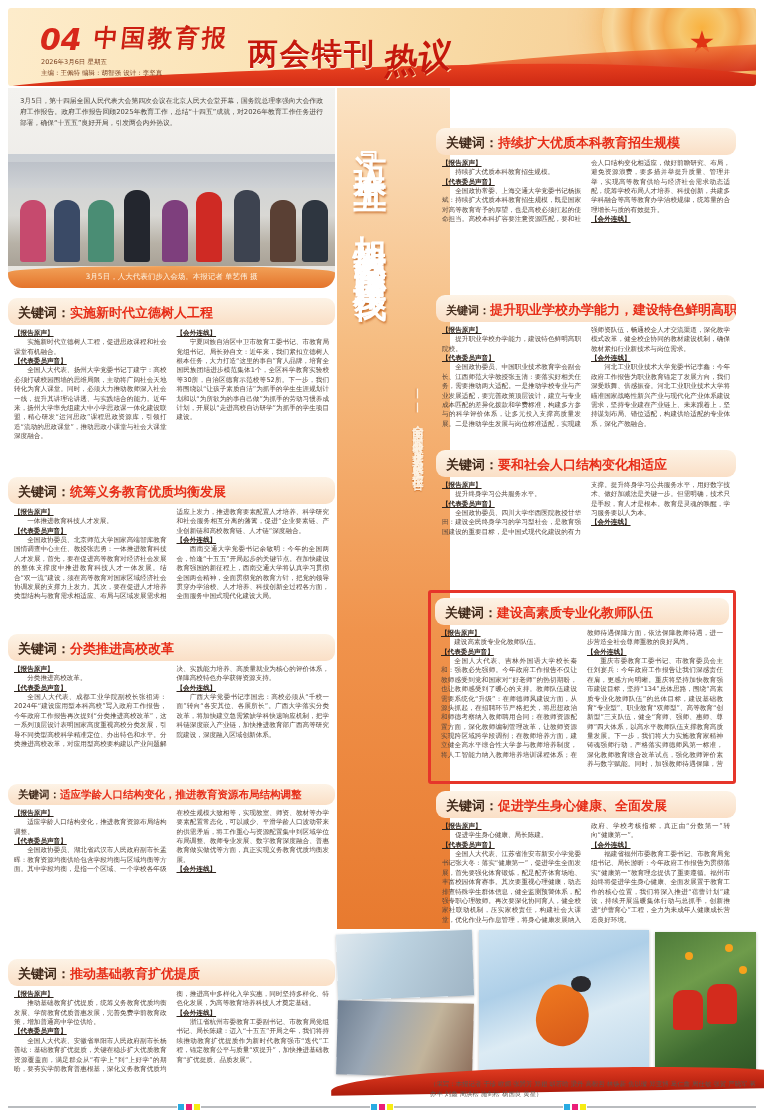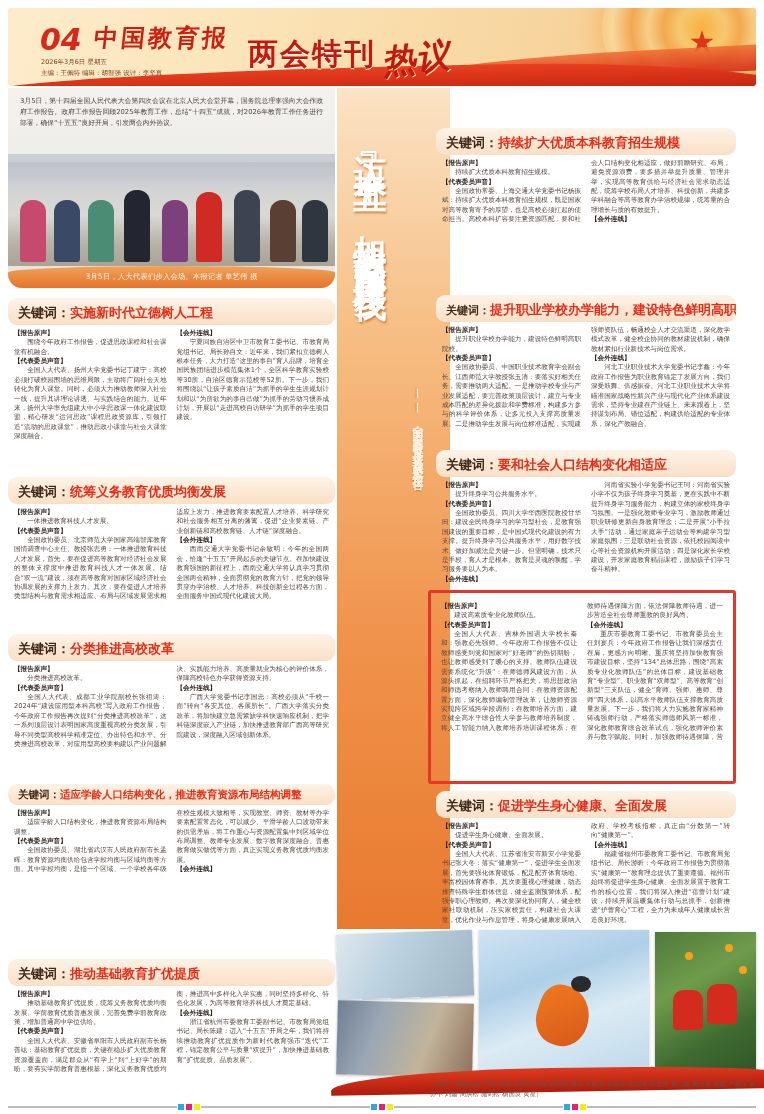--- a/index.html
+++ b/index.html
@@ -26,21 +26,21 @@
     box-shadow:0 0 30px rgba(243,150,40,.55);}
   .emblem .star{position:absolute;left:50%;top:58%;transform:translate(-50%,-50%);font-size:30px;color:#e03414;}
   
   .art{margin-bottom:7px;overflow:hidden;}
   .kwbar{background:linear-gradient(180deg,#fdf3e6,#fadfc6);border-radius:9px;padding:4px 10px 3px 10px;
     white-space:nowrap;overflow:hidden;}
   .kw{font-size:13px;font-weight:bold;color:#40291a;}
   .kwt{font-size:13px;font-weight:bold;color:#e72d18;}
   .abody{margin-top:4px;padding:0 6px;column-count:2;column-gap:10px;
     font-size:6.6px;line-height:1.42;color:#54453c;text-align:justify;height:calc(100% - 30px);}
-  .lab{display:block;font-weight:bold;color:#2f241c;}
+  .lab{display:block;font-weight:bold;color:#2f241c;text-decoration:underline;}
   .txt{display:block;text-indent:2em;}
   
   .col-left{position:absolute;left:8px;top:88px;width:327px;}
   .photo-wrap{position:relative;width:327px;height:200px;margin-bottom:10px;
     background:linear-gradient(#f3f2ef,#e7e4df);border-radius:0 0 14px 14px;overflow:hidden;}
   .photo-intro{padding:8px 12px 4px 12px;font-size:6.8px;line-height:1.6;color:#4c463f;text-align:justify;}
   .photo-scene{position:absolute;left:0;top:66px;width:327px;height:112px;
     background:linear-gradient(#c9ced4 0%,#d9d8d4 55%,#b7b1a6 80%,#a9a297 100%);}
   .hall{position:absolute;left:0;top:8px;width:327px;height:26px;
     background:linear-gradient(#b9bec6,#cfd2d6);opacity:.8;}
@@ -127,21 +127,21 @@
         <span>3月5日，人大代表们步入会场。本报记者 单艺伟 摄</span>
       </div>
     </div>
 
     <section class="art" style="height:172px">
       <div class="kwbar">
         <span class="kw">关键词：</span><span class="kwt">实施新时代立德树人工程</span>
       </div>
       <div class="abody">
         <span class="lab">【报告原声】</span>
-        <span class="txt">围绕今年政府工作报告，促进思政课程和社会课堂有机融合。</span>
+        <span class="txt">实施新时代立德树人工程，促进思政课程和社会课堂有机融合。</span>
         <span class="lab">【代表委员声音】</span>
         <span class="txt">全国人大代表、扬州大学党委书记丁建宁：高校必须打破校园围墙的思维局限，主动将广阔社会天地转化为育人课堂。同时，必须大力推动教师深入社会一线，提升其讲理论讲透、与实践结合的能力。近年来，扬州大学率先组建大中小学思政课一体化建设联盟，精心研发“运河思政”课程思政资源库，引领打造“流动的思政课堂”，推动思政小课堂与社会大课堂深度融合。</span>
         <span class="lab">【会外连线】</span>
         <span class="txt">宁夏回族自治区中卫市教育工委书记、市教育局党组书记、局长孙自文：近年来，我们紧扣立德树人根本任务，大力打造“这里的事自”育人品牌，培育全国民族团结进步模范集体1个，全区科学教育实验校等30所，自治区德育示范校等52所。下一步，我们将围绕以“让孩子素质自洁”为抓手的学生生涯规划计划和以“为所欲为的事自己做”为抓手的劳动习惯养成计划，开展以“走进高校自访研学”为抓手的学生项目建设。</span>
       </div>
     </section>
 
     <section class="art" style="height:150px">
       <div class="kwbar">
         <span class="kw">关键词：</span><span class="kwt">统筹义务教育优质均衡发展</span>
@@ -235,42 +235,44 @@
     <section class="art" style="height:133px">
       <div class="kwbar">
         <span class="kw">关键词：</span><span class="kwt">要和社会人口结构变化相适应</span>
       </div>
       <div class="abody">
         <span class="lab">【报告原声】</span>
         <span class="txt">提升终身学习公共服务水平。</span>
         <span class="lab">【代表委员声音】</span>
         <span class="txt">全国政协委员、四川大学华西医院教授甘华田：建设全民终身学习的学习型社会，是教育强国建设的重要目标，是中国式现代化建设的有力支撑。提升终身学习公共服务水平，用好数字技术、做好加减法是关键一步。但需明确，技术只是手段，育人才是根本。教育是灵魂的唤醒，学习服务要以人为本。</span>
         <span class="lab">【会外连线】</span>
-        <span class="txt">河南省实验小学党委书记王珂：河南省实验小学不仅为孩子终身学习奠基，更在实践中不断提升终身学习服务能力，构建立体的家校终身学习氛围。一是强化教师专业学习，激励教师通过职业研修更新自身教育理念；二是开展“小手拉大手”活动，通过家庭亲子运动会等构建学习型家庭氛围；三是联动社会资源，依托校园阅读中心等社会资源机构开展活动；四是深化家长学校建设，开发家庭教育精品课程，激励孩子们学习奋斗精神。</span>
       </div>
     </section>
 
     <section class="art redbox" style="height:178px">
+      <div class="kwbar">
+        <span class="kw">关键词：</span><span class="kwt">建设高素质专业化教师队伍</span>
+      </div>
       <div class="abody">
         <span class="lab">【报告原声】</span>
         <span class="txt">建设高素质专业化教师队伍。</span>
         <span class="lab">【代表委员声音】</span>
         <span class="txt">全国人大代表、吉林外国语大学校长秦和：强教必先强师。今年政府工作报告不仅让教师感受到党和国家对“好老师”的热切期盼，也让教师感受到了暖心的支持。教师队伍建设需要系统化“升级”：在师德师风建设方面，从源头抓起，在招聘环节严格把关，将思想政治和师德考察纳入教师聘用合同；在教师资源配置方面，深化教师编制管理改革，让教师资源实现跨区域跨学段调剂；在教师培养方面，建立健全高水平综合性大学参与教师培养制度，将人工智能力纳入教师培养培训课程体系；在教师待遇保障方面，依法保障教师待遇，进一步营造全社会尊师重教的良好风尚。</span>
         <span class="lab">【会外连线】</span>
         <span class="txt">重庆市委教育工委书记、市教育委员会主任刘宴兵：今年政府工作报告让我们深感责任在肩，更感方向明晰。重庆将坚持加快教育强市建设目标，坚持“134”总体思路，围绕“高素质专业化教师队伍”的总体目标，建设基础教育“专业型”、职业教育“双师型”、高等教育“创新型”三支队伍，健全“育师、强师、惠师、尊师”四大体系，以高水平教师队伍支撑教育高质量发展。下一步，我们将大力实施教育家精神铸魂强师行动，严格落实师德师风第一标准，深化教师教育综合改革试点，强化教师评价素养与数字赋能。同时，加强教师待遇保障，营造安心从教、热心从教、舒心从教的良好生态。</span>
       </div>
     </section>
 
     <section class="art" style="height:152px">
       <div class="kwbar">
         <span class="kw">关键词：</span><span class="kwt">促进学生身心健康、全面发展</span>
       </div>
       <div class="abody">
         <span class="lab">【报告原声】</span>
-        <span class="txt">促进学生身心健康、全面发展。</span>
+        <span class="txt">促进学生身心健康、局长陈建。</span>
         <span class="lab">【代表委员声音】</span>
         <span class="txt">全国人大代表、江苏省淮安市新安小学党委书记张大冬：落实“健康第一”，促进学生全面发展，首先要强化体育锻炼，配足配齐体育场地、丰富校园体育赛事。其次要重视心理健康，动态排查特殊学生群体信息，健全监测预警体系，配强专职心理教师。再次要深化协同育人，健全校家社联动机制，压实家校责任，构建社会大课堂，优化作业与作息管理，将身心健康发展纳入政府、学校考核指标，真正由“分数第一”转向“健康第一”。</span>
         <span class="lab">【会外连线】</span>
         <span class="txt">福建省福州市委教育工委书记、市教育局党组书记、局长游昕：今年政府工作报告为贯彻落实“健康第一”教育理念提供了重要遵循。福州市始终将促进学生身心健康、全面发展置于教育工作的核心位置，我们将深入推进“蓓蕾计划”建设，持续开展温暖集体行动与总抓手，创新推进“护蕾育心”工程，全力为未成年人健康成长营造良好环境。</span>
       </div>
     </section>
   </div>
 
   <div class="bstrip">
     <div class="bphoto bp1"></div>

